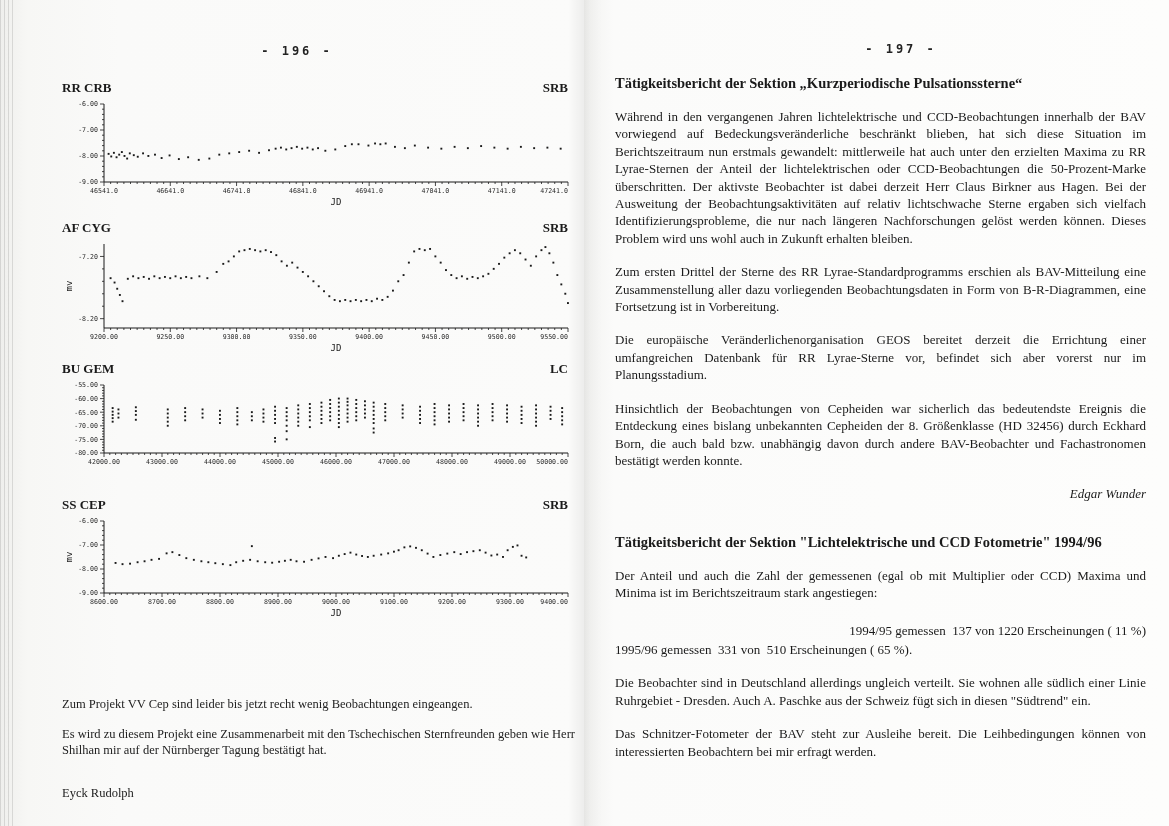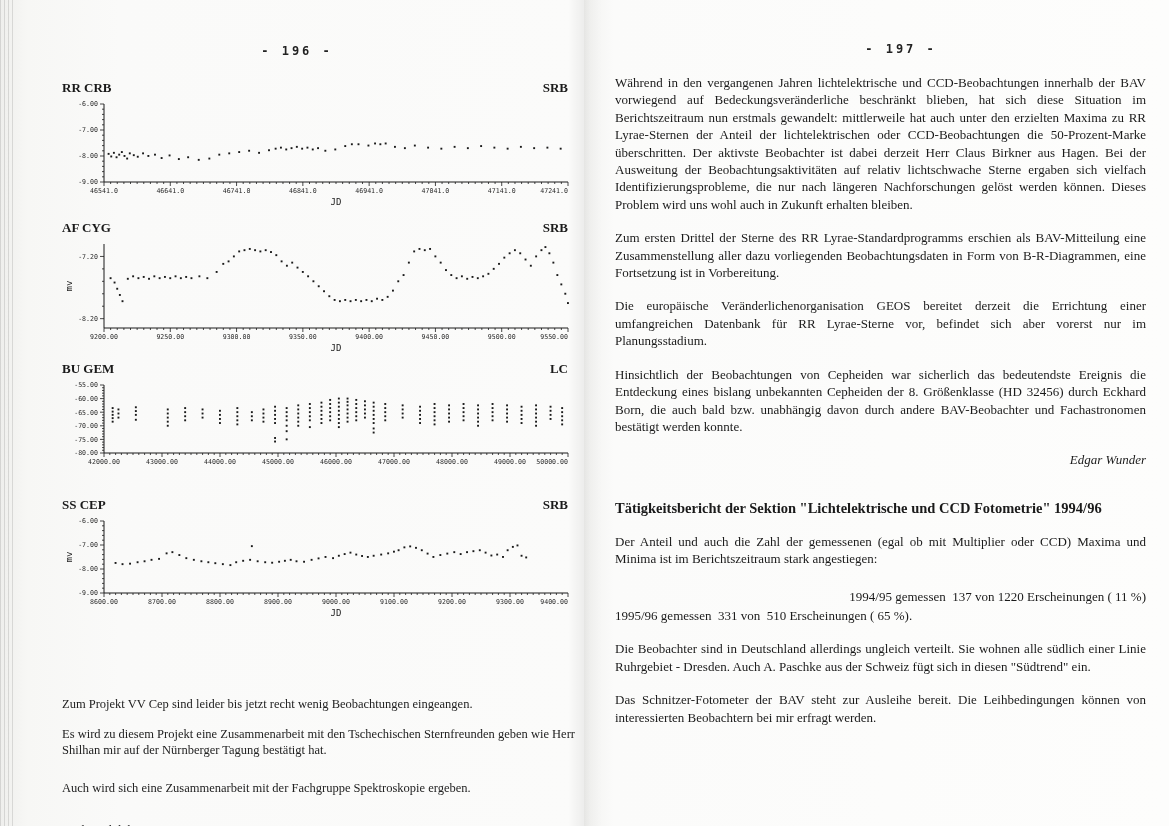--- a/index.html
+++ b/index.html
@@ -928,25 +928,25 @@
           <rect x="456.54" y="47.47999999999999" width="1.9" height="1.9"></rect>
           <rect x="460.6" y="57.800000000000004" width="1.9" height="1.9"></rect>
           <rect x="465.24" y="59.47999999999999" width="1.9" height="1.9"></rect>
         </g>
       </svg>
   </div>
 
   <div class="notes">
     <p class="n1">Zum Projekt VV Cep sind leider bis jetzt recht wenig Beobachtungen eingeangen.</p>
     <p class="n2">Es wird zu diesem Projekt eine Zusammenarbeit mit den Tschechischen Sternfreunden geben wie Herr Shilhan mir auf der Nürnberger Tagung bestätigt hat.</p>
-    <p class="n3">Auch wird sich eine Zusammenarbeit mit der Fachgruppe Spektroskopie ergeben.</p>
     <p class="sig">Eyck Rudolph</p>
   </div>
 
   <div class="rtext">
+    <h1>Tätigkeitsbericht der Sektion „Kurzperiodische Pulsationssterne“</h1>
     <p>Während in den vergangenen Jahren lichtelektrische und CCD-Beobachtungen innerhalb der BAV vorwiegend auf Bedeckungsveränderliche beschränkt blieben, hat sich diese Situation im Berichtszeitraum nun erstmals gewandelt:  mittlerweile hat auch unter den erzielten Maxima zu RR Lyrae-Sternen der Anteil der lichtelektrischen oder CCD-Beobachtungen die 50-Prozent-Marke überschritten. Der aktivste Beobachter ist dabei derzeit Herr Claus Birkner aus Hagen. Bei der Ausweitung der Beobachtungsaktivitäten auf relativ lichtschwache Sterne ergaben sich vielfach Identifizierungsprobleme, die nur nach längeren Nachforschungen gelöst werden können. Dieses Problem wird uns wohl auch in Zukunft erhalten bleiben.</p>
     <p>Zum ersten Drittel der Sterne des RR Lyrae-Standardprogramms erschien als BAV-Mitteilung eine Zusammenstellung aller dazu vorliegenden Beobachtungsdaten in Form von B-R-Diagrammen, eine Fortsetzung ist in Vorbereitung.</p>
     <p>Die europäische Veränderlichenorganisation GEOS bereitet derzeit die Errichtung einer umfangreichen Datenbank für RR Lyrae-Sterne vor, befindet sich aber vorerst nur im Planungsstadium.</p>
     <p>Hinsichtlich der Beobachtungen von Cepheiden war sicherlich das bedeutendste Ereignis die Entdeckung eines bislang unbekannten Cepheiden der 8. Größenklasse (HD 32456) durch Eckhard Born, die auch bald bzw. unabhängig davon durch andere BAV-Beobachter und Fachastronomen bestätigt werden konnte.</p>
     <p class="sig italic">Edgar Wunder</p>
 
     <h1 class="h2">Tätigkeitsbericht der Sektion "Lichtelektrische und CCD Fotometrie" 1994/96</h1>
     <p>Der Anteil und auch die Zahl der gemessenen (egal ob mit Multiplier oder CCD) Maxima und Minima ist im Berichtszeitraum stark angestiegen:</p>
     <div class="sec2gap"></div>
     <p class="stats" style="margin-bottom:2px;text-align:right;">1994/95 gemessen  137 von 1220 Erscheinungen ( 11 %)</p>

